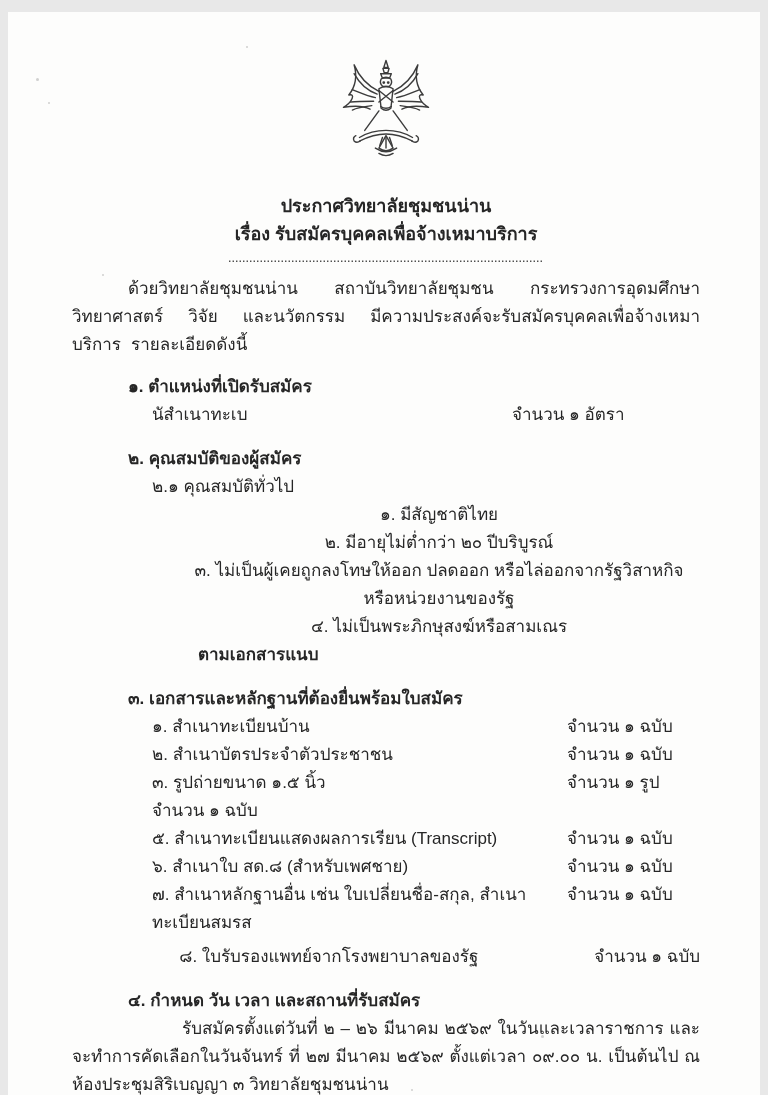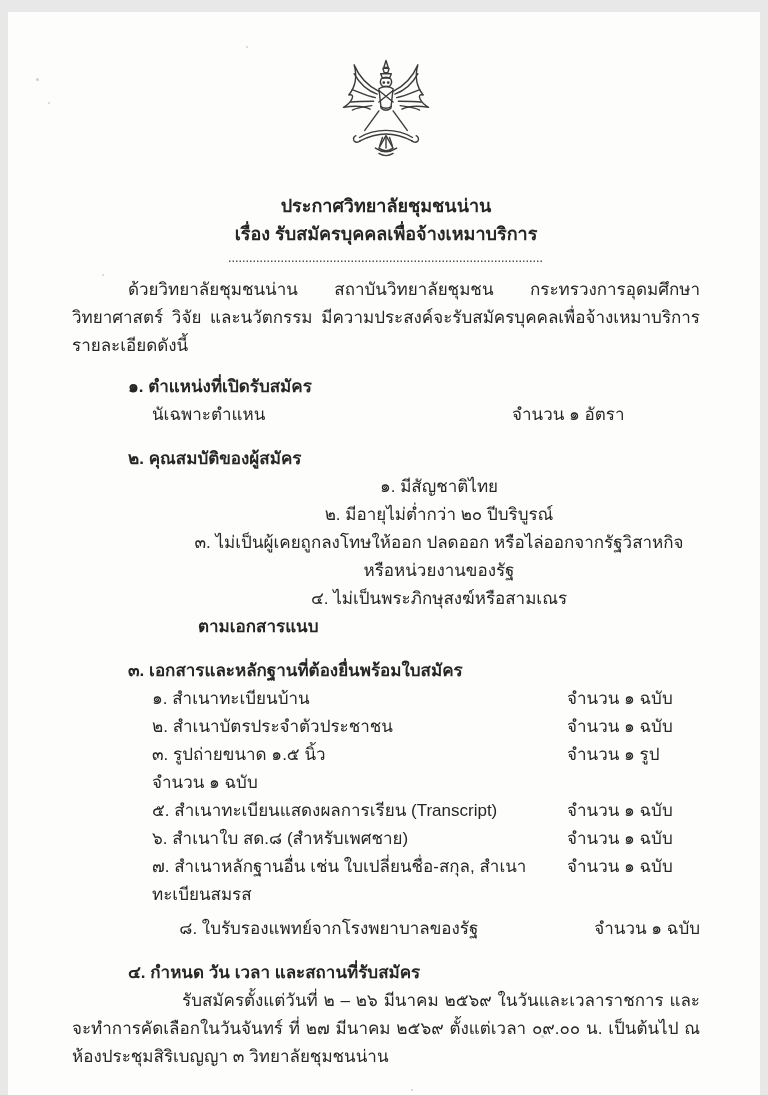--- a/index.html
+++ b/index.html
@@ -38,20 +38,21 @@
     white-space:nowrap;
     overflow:hidden;
   }
 
   .body-text{font-size:17px;line-height:28px;}
 
   p.intro{
     margin:12px 0 0 0;
     text-align:justify;
     text-indent:56px;
+    font-family:Liberation Mono, monospace;
   }
 
   .sec-heading{
     font-weight:bold;
     margin:13px 0 0 56px;
   }
 
   .row-flex{display:flex;margin-left:80px;}
   .row-flex .lbl{flex:0 0 415px;}
   .row-flex.position-row .lbl{flex:0 0 360px;}
@@ -122,25 +123,26 @@
   </div>
 
   <h1 class="title first">ประกาศวิทยาลัยชุมชนน่าน</h1>
   <h2 class="title">เรื่อง รับสมัครบุคคลเพื่อจ้างเหมาบริการ</h2>
   <div class="divider">..........................................................................................</div>
 
   <p class="intro body-text">ด้วยวิทยาลัยชุมชนน่าน สถาบันวิทยาลัยชุมชน กระทรวงการอุดมศึกษา วิทยาศาสตร์ วิจัย และนวัตกรรม มีความประสงค์จะรับสมัครบุคคลเพื่อจ้างเหมาบริการ รายละเอียดดังนี้</p>
 
   <div class="sec-heading body-text">๑. ตำแหน่งที่เปิดรับสมัคร</div>
   <div class="row-flex position-row body-text">
-    <span class="lbl">นัเฉพาะตำแหน</span>
+    <span class="lbl">นัสำเนาทะเบ</span>
     <span>จำนวน ๑ อัตรา</span>
   </div>
 
   <div class="sec-heading body-text" style="margin-top:16px;">๒. คุณสมบัติของผู้สมัคร</div>
+  <div class="sub-heading body-text">๒.๑ คุณสมบัติทั่วไป</div>
   <div class="qual-item body-text">๑. มีสัญชาติไทย</div>
   <div class="qual-item body-text">๒. มีอายุไม่ต่ำกว่า ๒๐ ปีบริบูรณ์</div>
   <div class="qual-item body-text">๓. ไม่เป็นผู้เคยถูกลงโทษให้ออก ปลดออก หรือไล่ออกจากรัฐวิสาหกิจ หรือหน่วยงานของรัฐ</div>
   <div class="qual-item body-text">๔. ไม่เป็นพระภิกษุสงฆ์หรือสามเณร</div>
   <div class="attach-note body-text">ตามเอกสารแนบ</div>
 
   <div class="sec-heading body-text" style="margin-top:16px;">๓. เอกสารและหลักฐานที่ต้องยื่นพร้อมใบสมัคร</div>
   <div class="row-flex body-text">
     <span class="lbl">๑. สำเนาทะเบียนบ้าน</span>
     <span>จำนวน ๑ ฉบับ</span>

